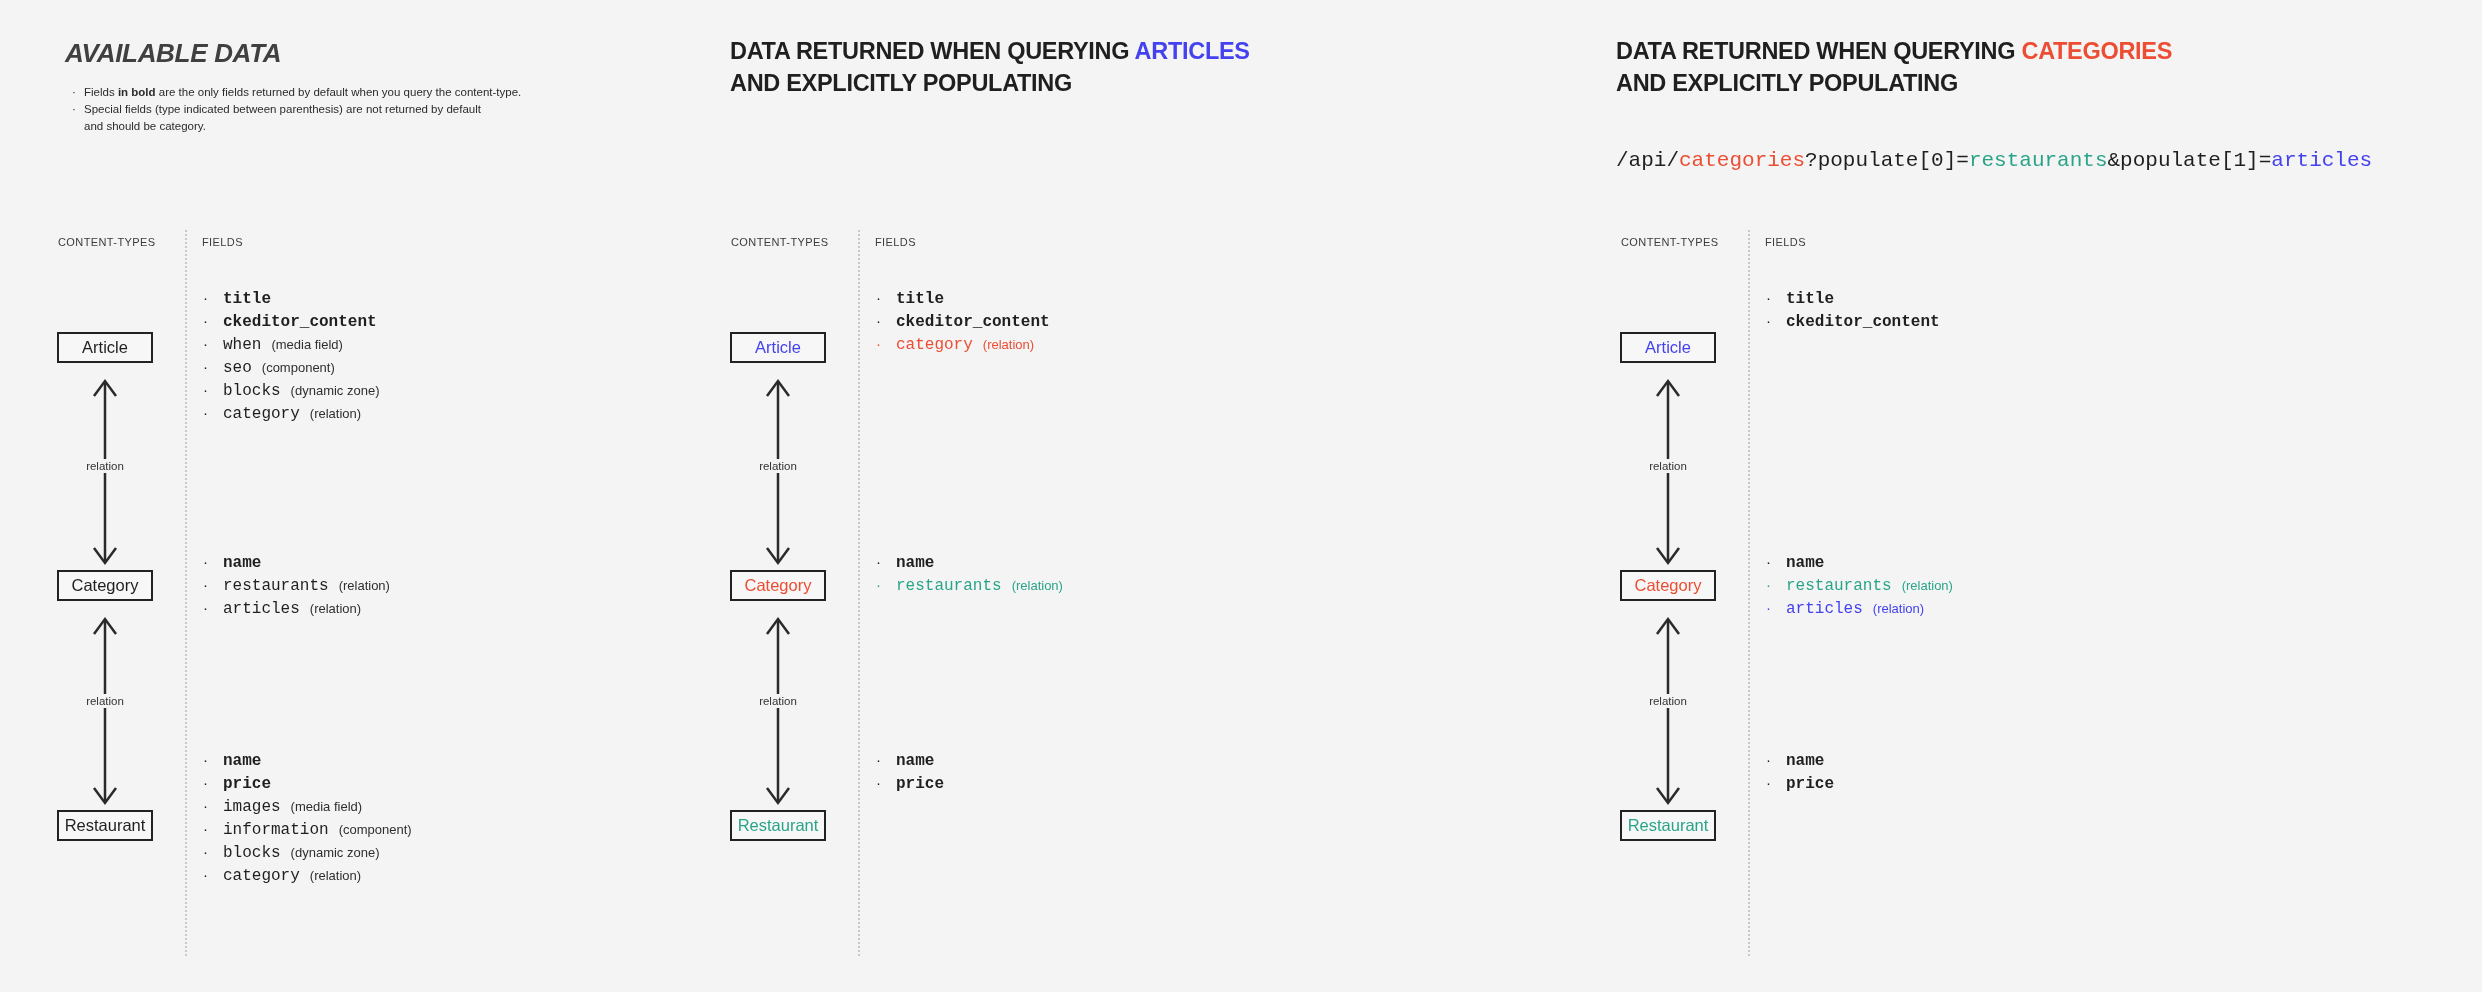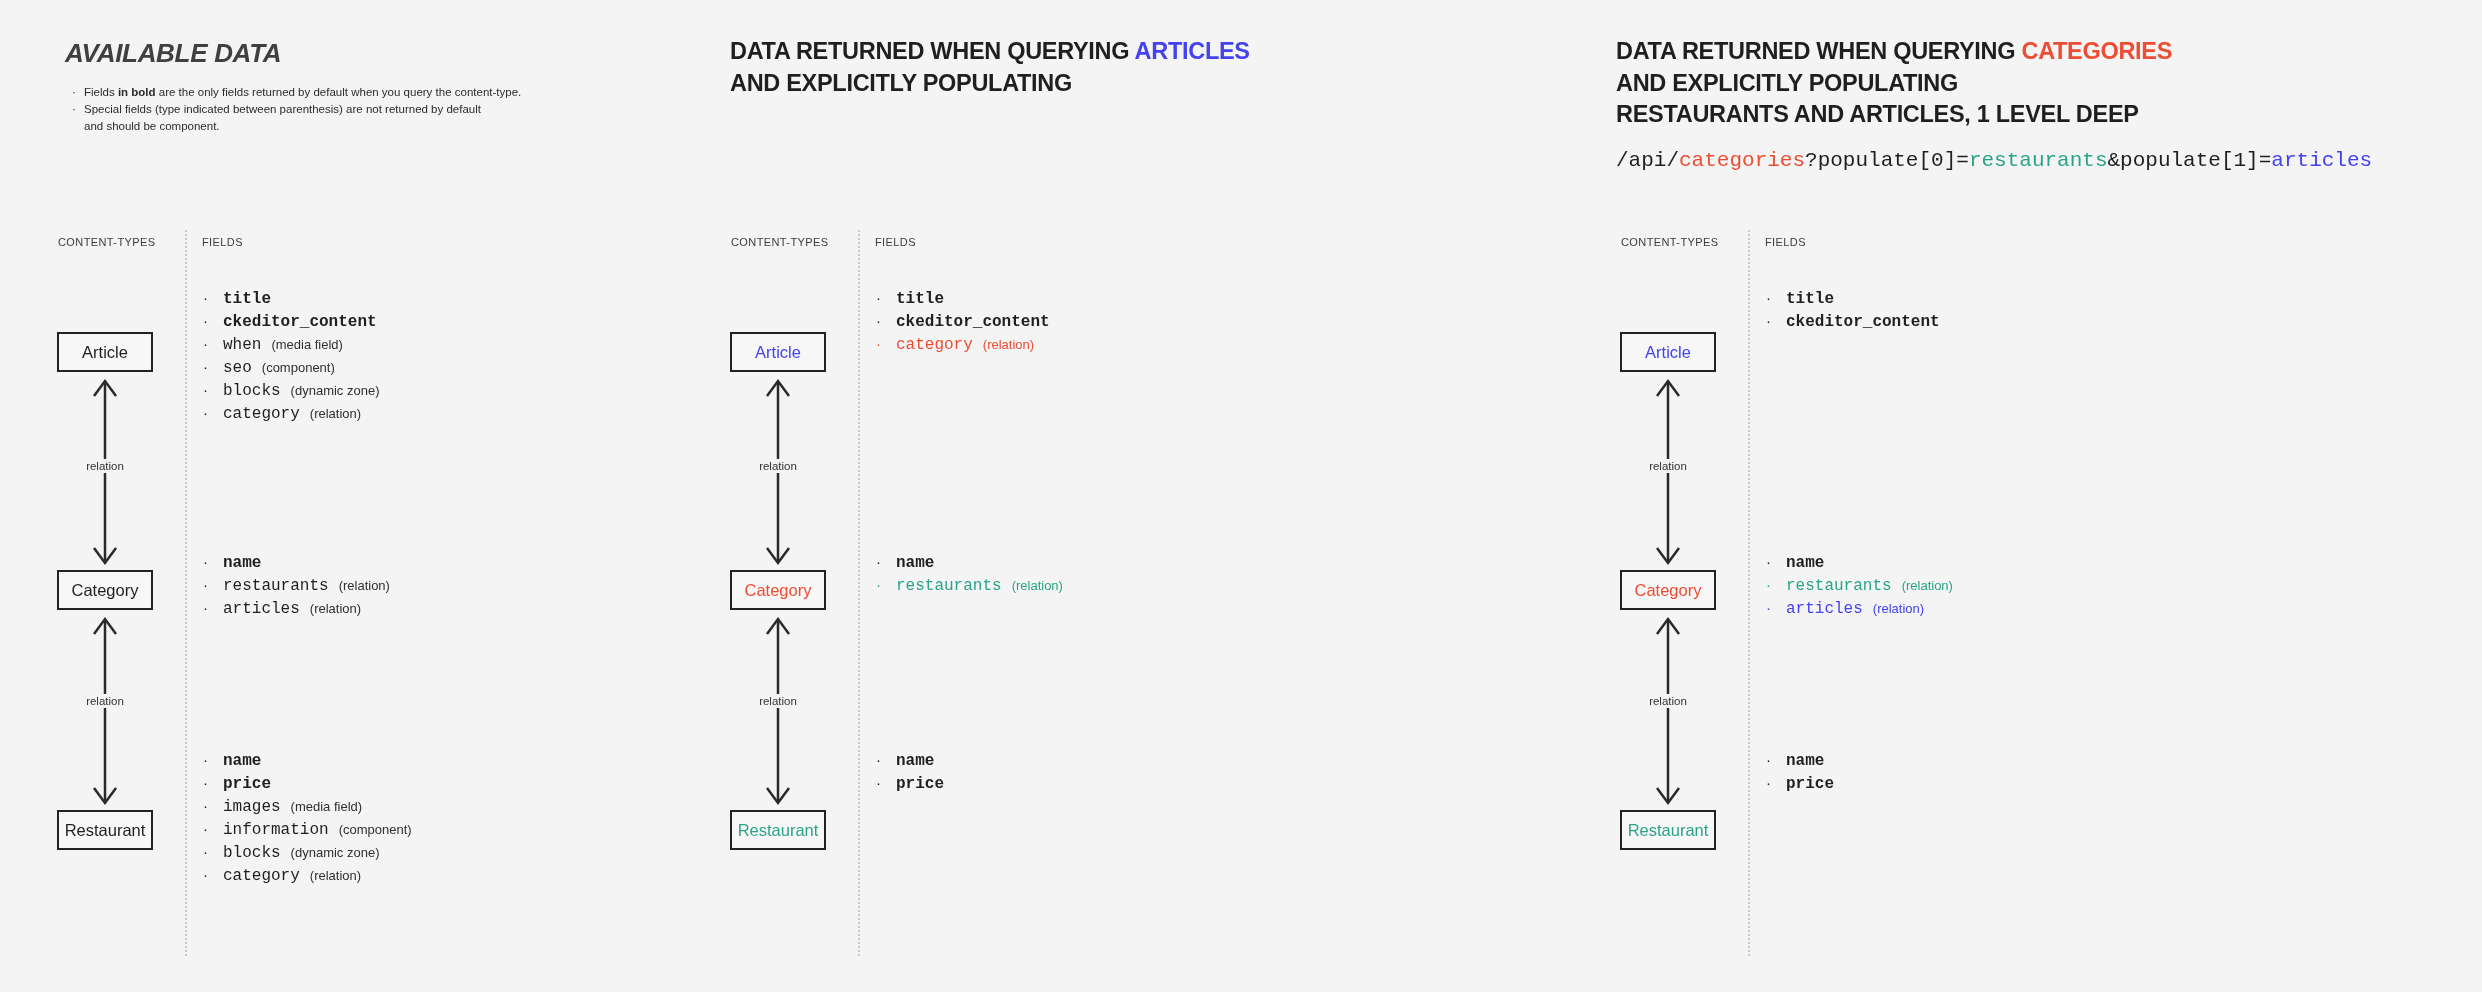--- a/index.html
+++ b/index.html
@@ -21,21 +21,21 @@
   .note-cont{margin-left:12px;}
 
   .api{position:absolute;top:149px;left:0;white-space:nowrap;
        font-family:"Liberation Mono","DejaVu Sans Mono",monospace;
        font-size:21px;color:#1f1f1f;}
 
   .col-label{position:absolute;top:236px;font-size:11px;letter-spacing:0.4px;color:#3c3c3c;white-space:nowrap;}
   .divider{position:absolute;left:128px;top:230px;height:726px;width:0;
            border-left:2px dotted #c9c9c9;}
 
-  .node-box{position:absolute;left:0;width:96px;height:40px;box-sizing:border-box;
+  .node-box{position:absolute;left:0;width:96px;height:31px;box-sizing:border-box;
             border:2.5px solid #222;background:#f7f7f7;
             display:flex;align-items:center;justify-content:center;}
   .node-label{font-size:16.5px;white-space:nowrap;}
 
   .arrow{position:absolute;left:32px;}
   .rel-label{position:absolute;left:48px;transform:translateX(-50%);
              background:#f4f4f4;padding:1px 4px;font-size:11.5px;color:#333;white-space:nowrap;}
 
   .fields{position:absolute;left:146px;}
   .field-row{display:flex;align-items:baseline;height:23px;line-height:23px;white-space:nowrap;}
@@ -54,21 +54,21 @@
     </div>
   <div class="notes">
       <div class="note-row">
         <span class="note-bullet">·</span>
         <span><span>Fields </span><span class="nb">in bold</span><span> are the only fields returned by default when you query the content-type.</span></span>
       </div>
       <div class="note-row">
         <span class="note-bullet">·</span>
         <span><span>Special fields (type indicated between parenthesis) are not returned by default</span></span>
       </div>
-      <div class="note-cont">and should be component.</div>
+      <div class="note-cont">and should be category.</div>
     </div>
 
   <div class="col-label" style="left:1px">CONTENT-TYPES</div>
   <div class="col-label" style="left:145px">FIELDS</div>
   <div class="divider"></div>
 
   <div class="node-box" style="top:332px">
     <span class="node-label" style="color: rgb(31, 31, 31);">Article</span>
   </div>
   <div class="node-box" style="top:570px">
@@ -239,21 +239,20 @@
         <span class="f-bullet" style="color: rgb(31, 31, 31);">·</span>
         <span class="f-name b" style="color: rgb(31, 31, 31);">price</span>
       </div>
     </div>
 </div>
 
 <div class="panel" style="left:1620px">
   <div class="title t-sm" style="left:-4px">
       <div><span style="color: rgb(31, 31, 31);">DATA RETURNED WHEN QUERYING </span><span style="color: rgb(236, 77, 51);">CATEGORIES</span></div>
       <div><span style="color: rgb(31, 31, 31);">AND EXPLICITLY POPULATING</span></div>
-      <div><span style="color: rgb(31, 31, 31);">RESTAURANTS AND ARTICLES, 1 LEVEL DEEP</span></div>
     </div>
   <div class="api" style="left:-4px"><span style="color: rgb(31, 31, 31);">/api/</span><span style="color: rgb(236, 77, 51);">categories</span><span style="color: rgb(31, 31, 31);">?populate[0]=</span><span style="color: rgb(42, 164, 137);">restaurants</span><span style="color: rgb(31, 31, 31);">&amp;populate[1]=</span><span style="color: rgb(68, 65, 238);">articles</span></div>
 
   <div class="col-label" style="left:1px">CONTENT-TYPES</div>
   <div class="col-label" style="left:145px">FIELDS</div>
   <div class="divider"></div>
 
   <div class="node-box" style="top:332px">
     <span class="node-label" style="color: rgb(68, 65, 238);">Article</span>
   </div>

